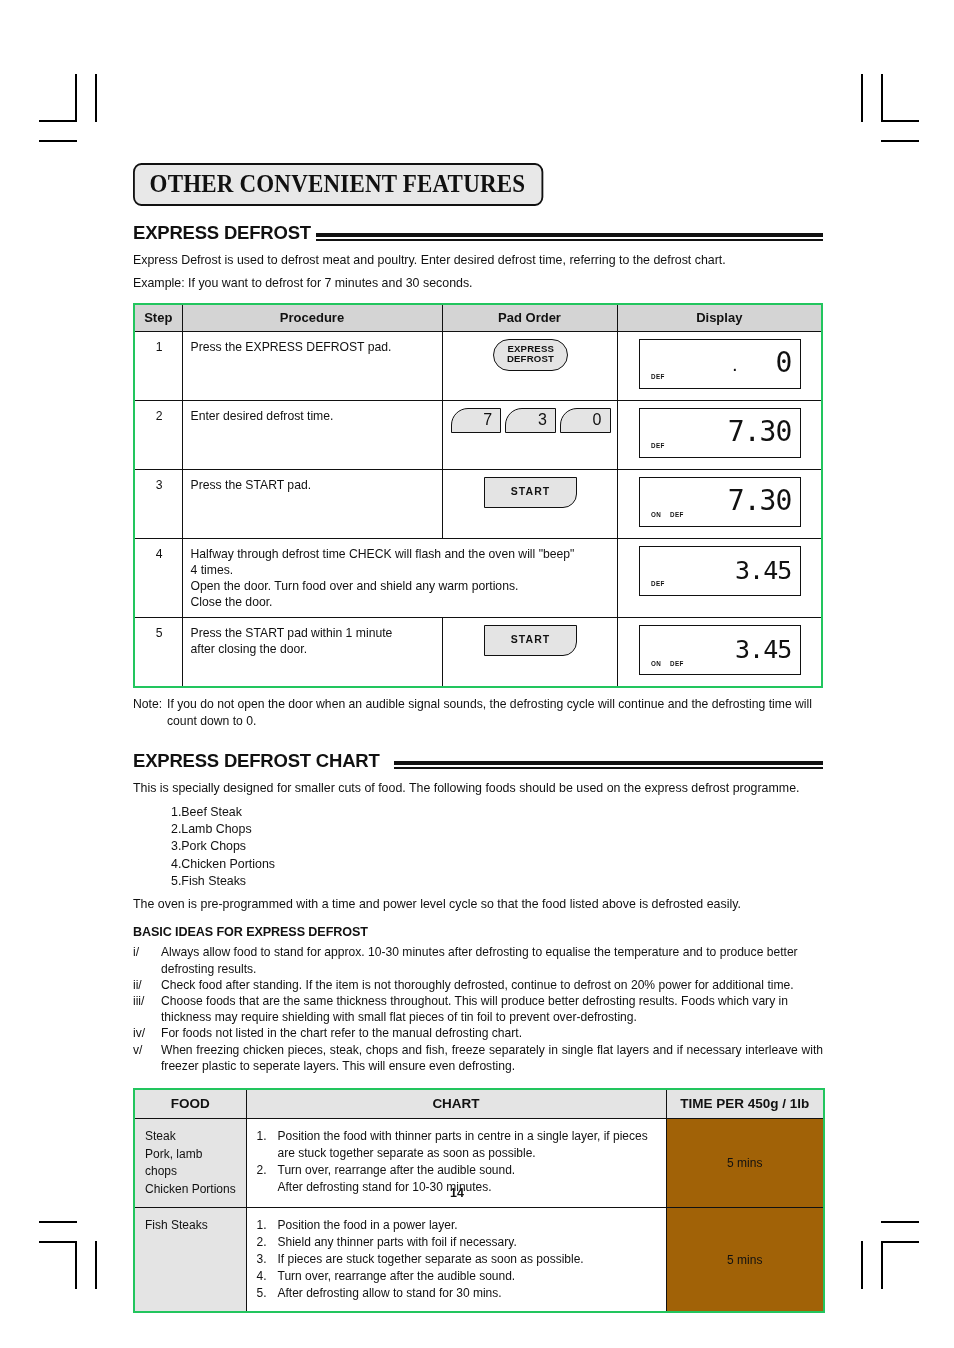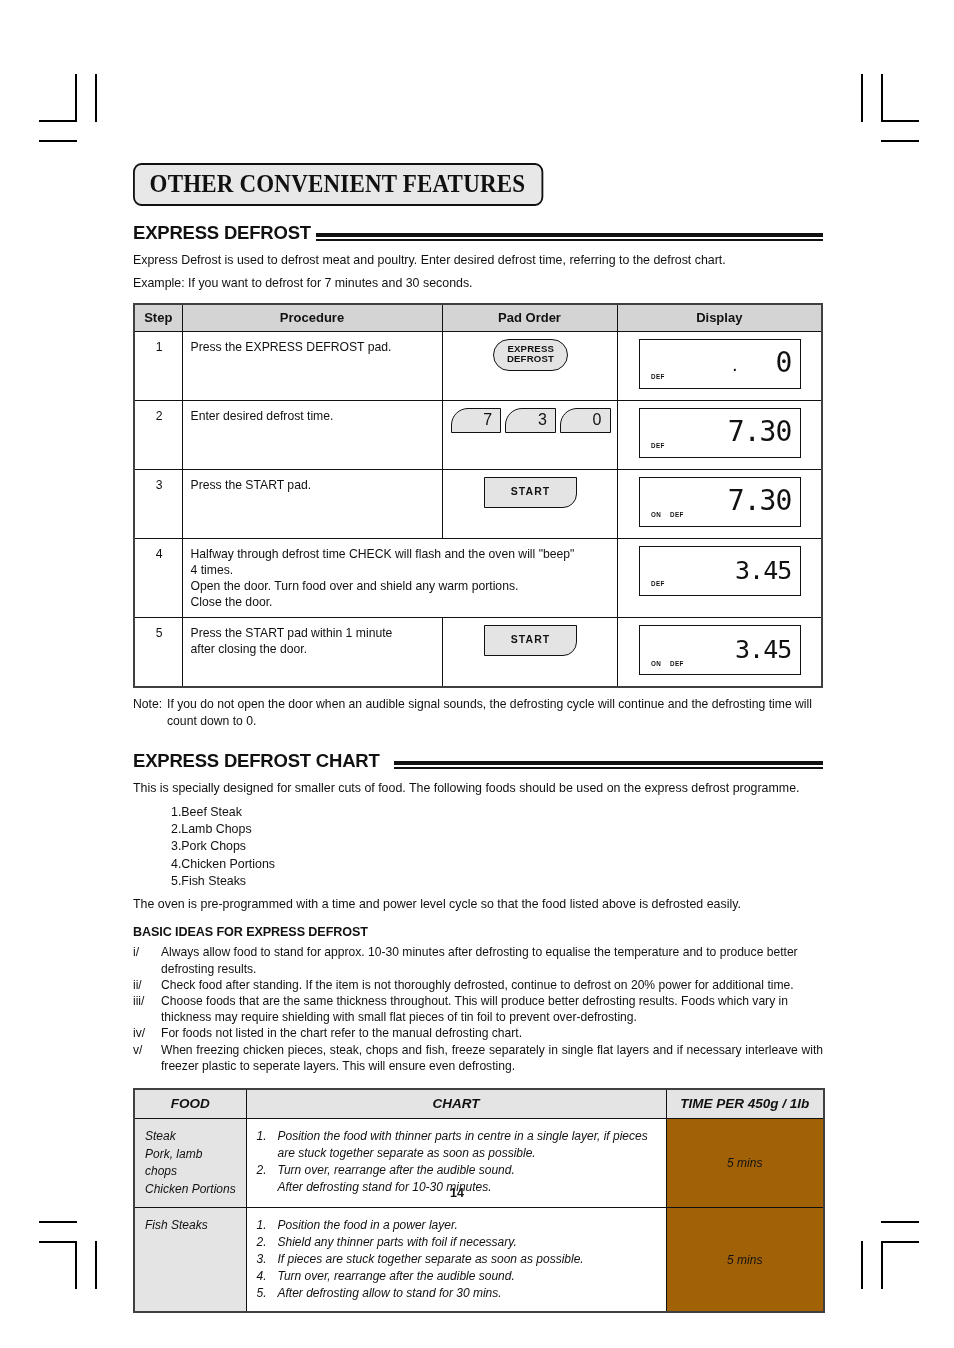--- a/index.html
+++ b/index.html
@@ -65,21 +65,21 @@
     font-size:13px;font-weight:bold;
     padding:5px 0 6px;
     text-align:center;
     vertical-align:middle;
   }
   table.proc tbody td{padding:7px 6px 7px 8px;font-size:12.2px;line-height:1.32;}
   td.step{text-align:center;padding-left:0;padding-right:0;}
   td.procedure{}
   td.padorder{text-align:center;vertical-align:middle;padding:6px 4px;}
   td.display{text-align:center;vertical-align:middle;padding:6px 4px;}
-  .outer{border:2px solid #404040;}
+  .outer{border:2px solid #22c55e;}
 
   
   .pad-pill{
     display:inline-block;
     border:1.6px solid #111;
     border-radius:999px;
     background:#e4e4e4;
     font-size:9.6px;font-weight:bold;
     line-height:1.12;
     padding:4px 13px 5px;
@@ -160,21 +160,21 @@
   .ideas{margin-top:5px;}
   .idea{display:flex;font-size:12.1px;line-height:1.34;}
   .idea .mk{width:28px;flex:none;}
   .idea .bd{flex:1;}
   .idea .bd.just{text-align:justify;}
 
   
   table.chart{
     border-collapse:collapse;width:690px;margin-top:14px;table-layout:fixed;
   }
-  table.chart th,table.chart td{border:1px solid #111;font-style:italic;}
+  table.chart th,table.chart td{border:1px solid #111;}
   table.chart thead th{
     background:#e4e4e4;
     font-size:13.5px;font-weight:bold;
     padding:6px 0 7px;text-align:center;
   }
   table.chart td.food{
     background:#e4e4e4;
     font-size:12px;line-height:1.46;
     padding:9px 6px 9px 10px;
     vertical-align:top;

